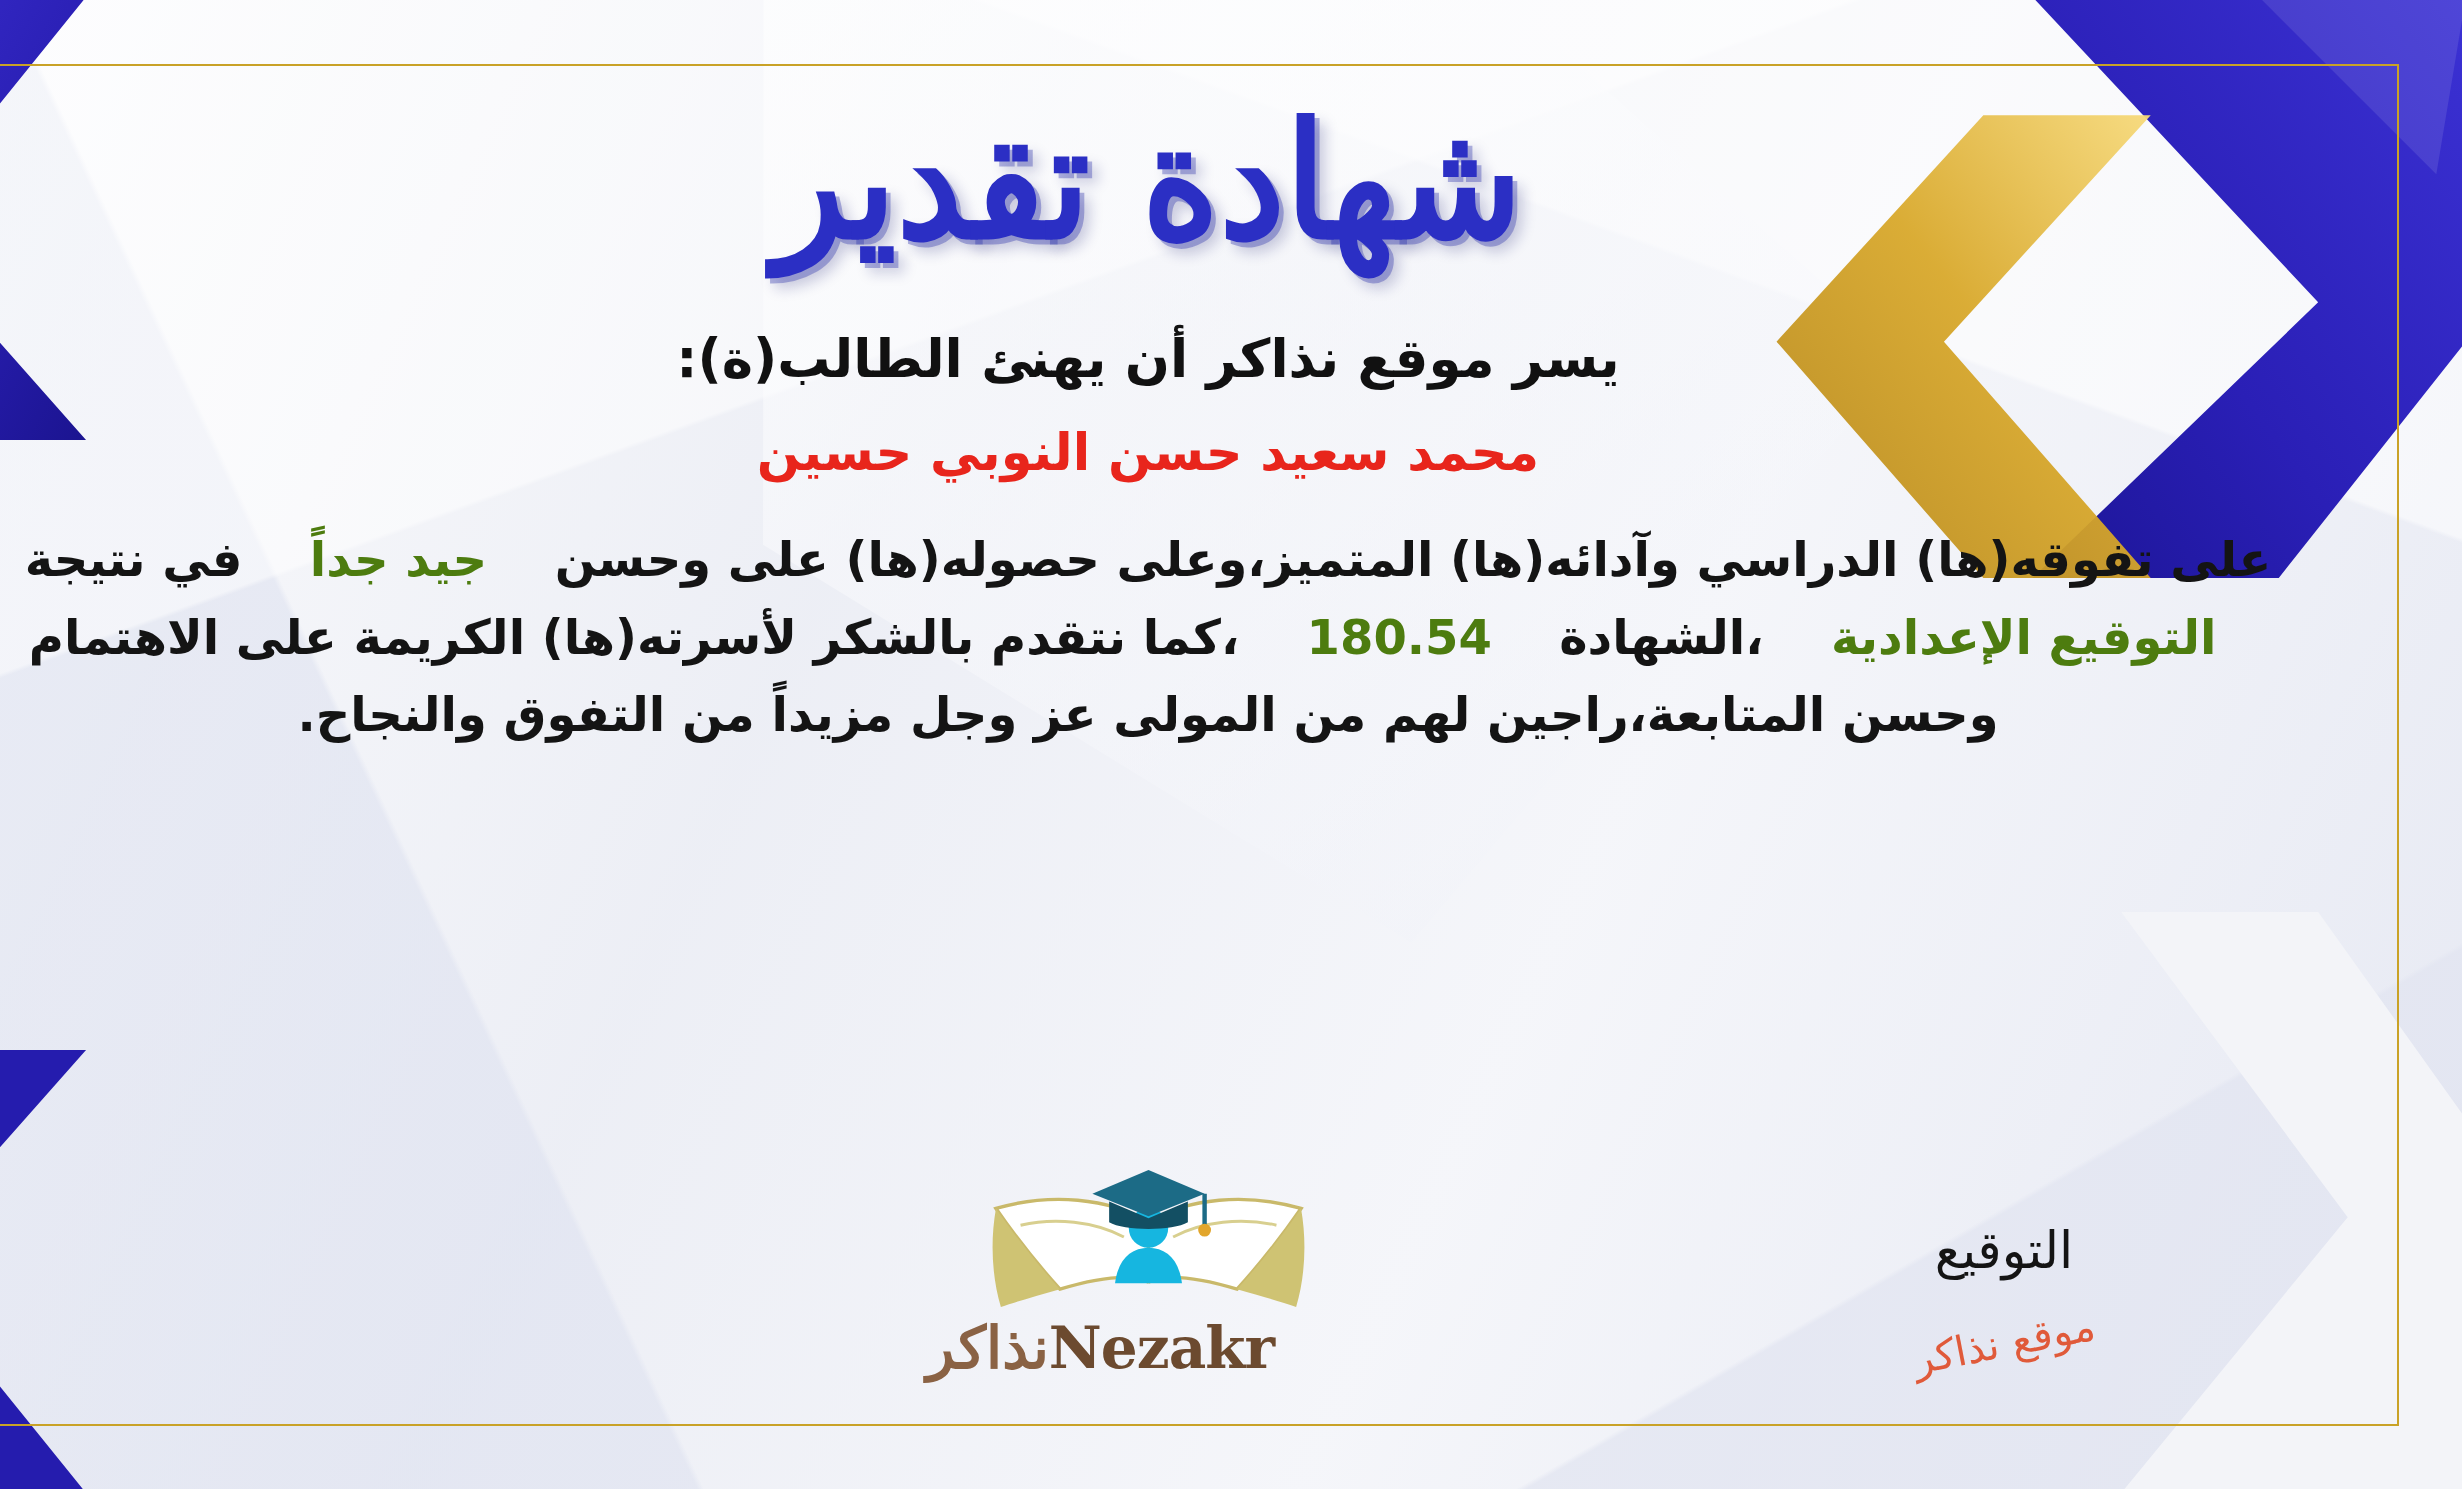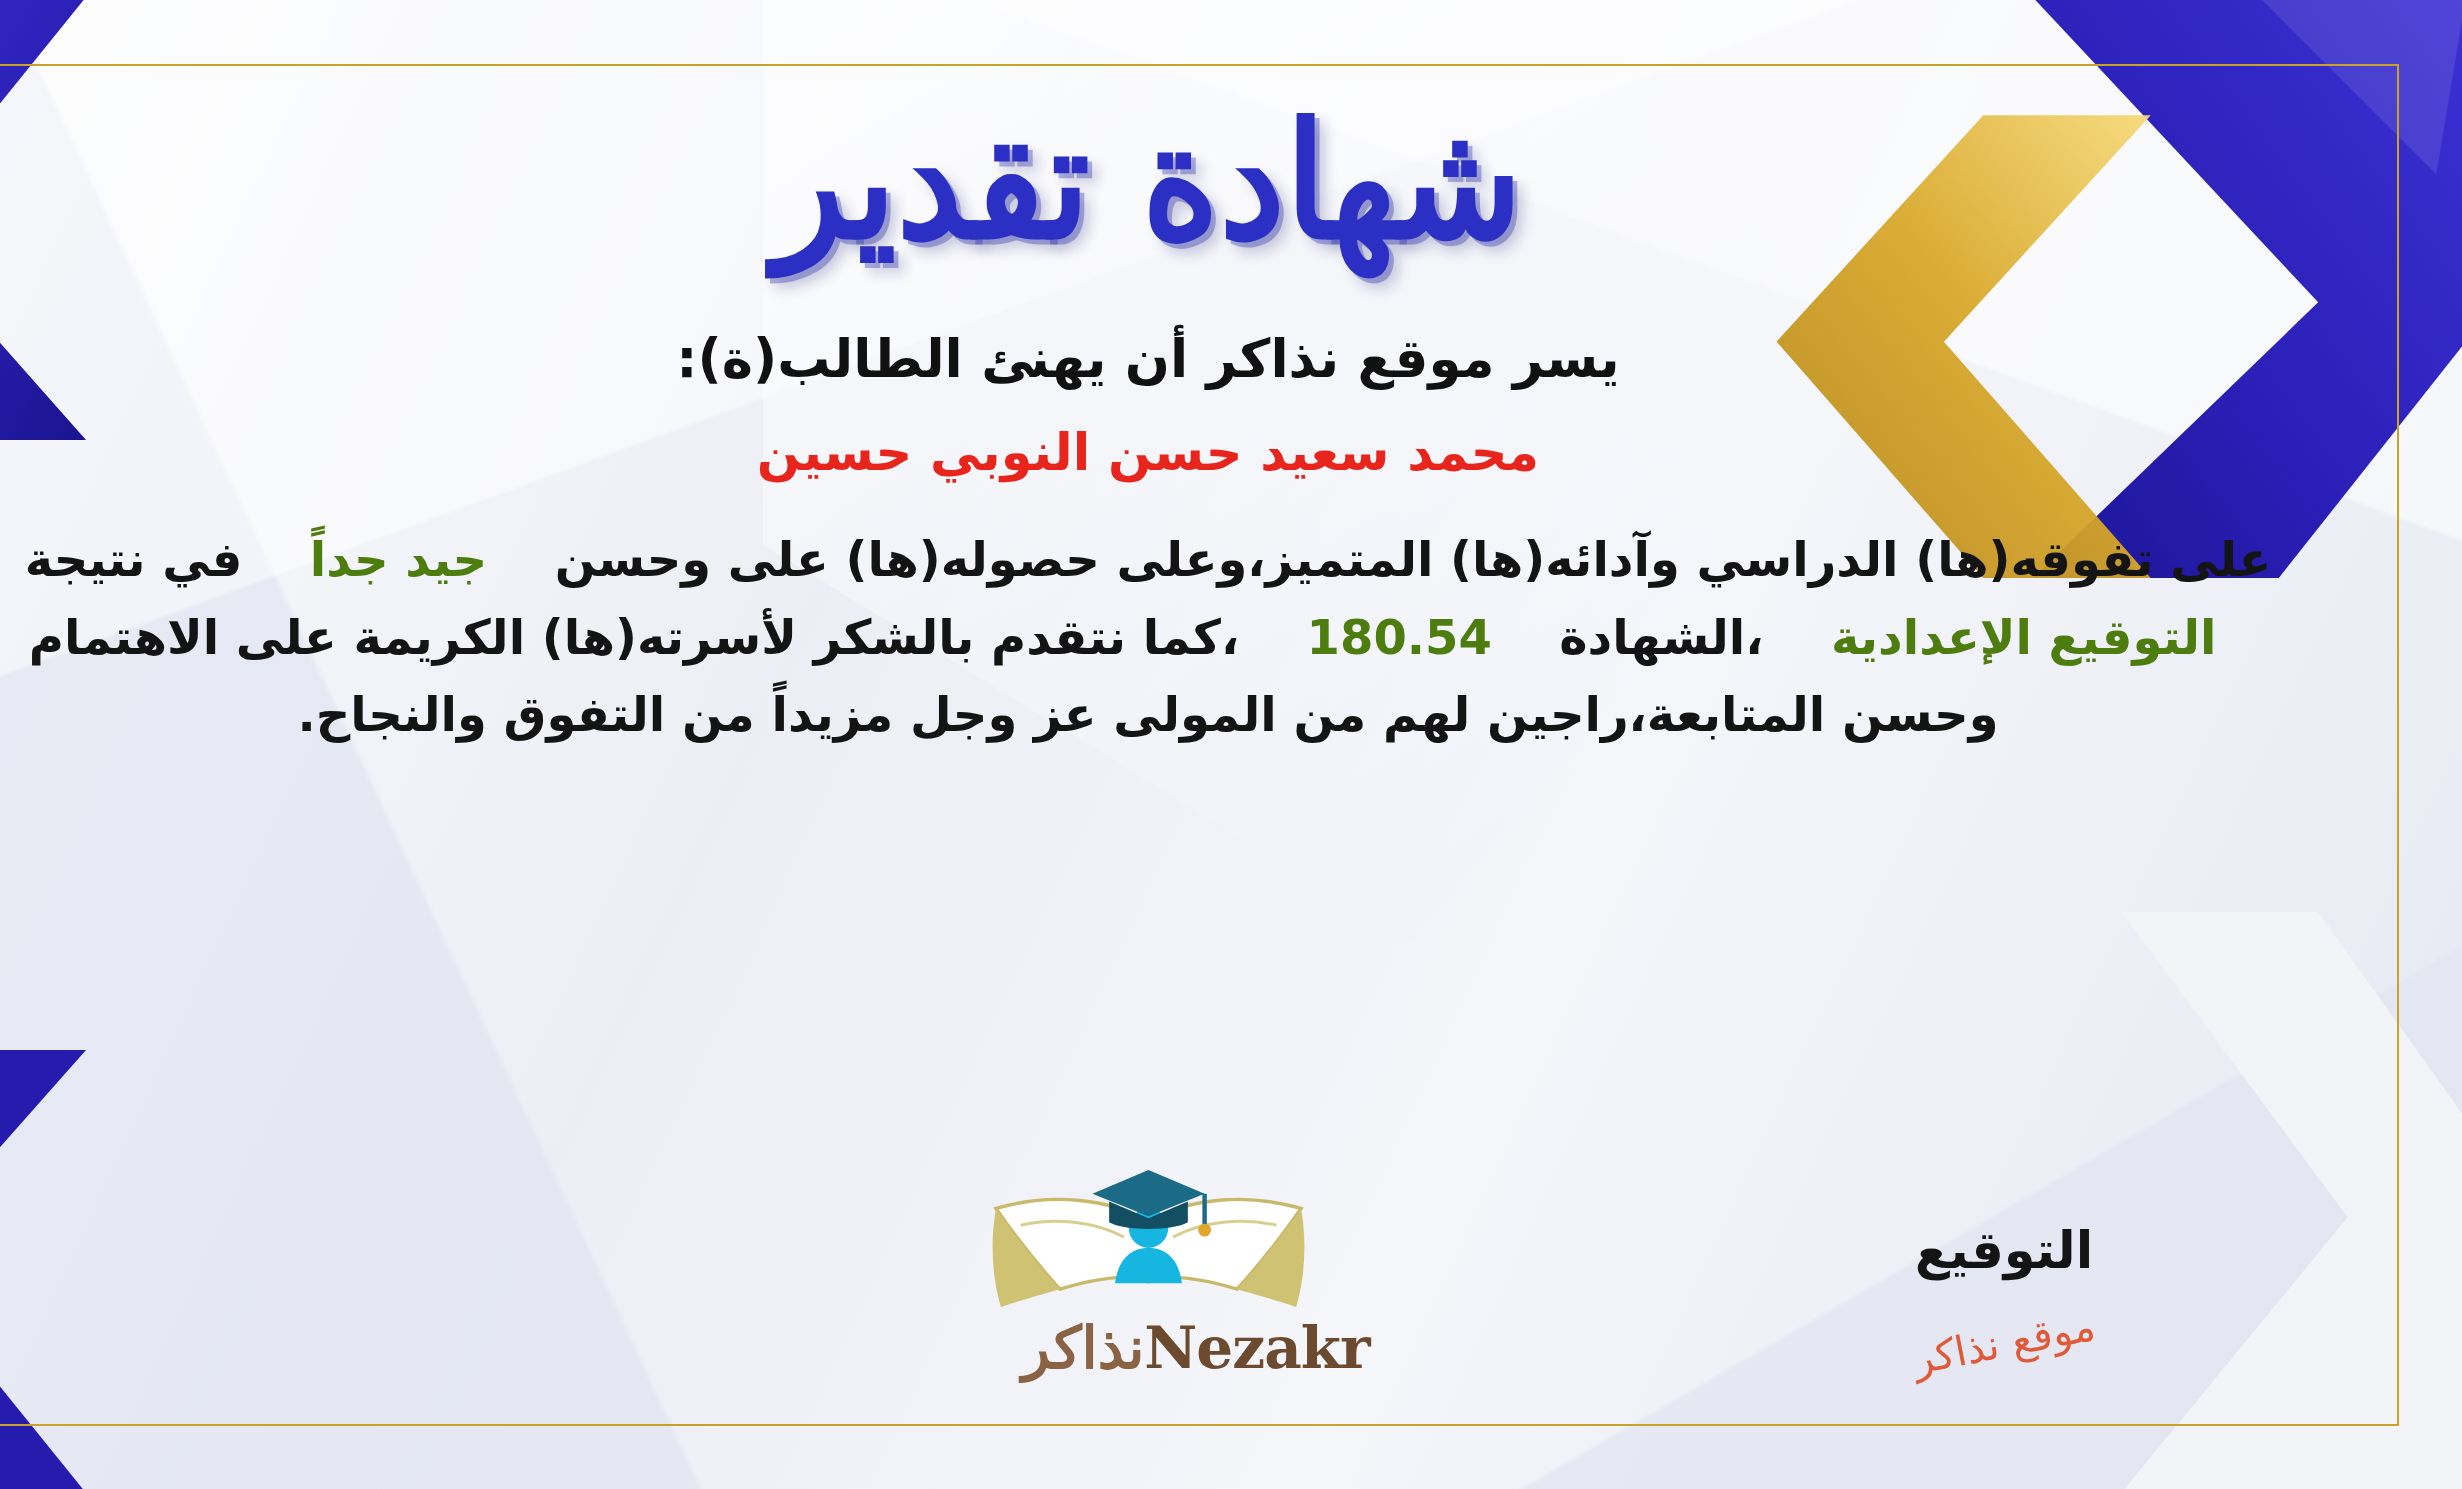--- a/index.html
+++ b/index.html
@@ -138,39 +138,39 @@
 
   .signature-block {
     position: absolute;
     right: 187px;
     bottom: 44px;
     text-align: center;
     width: 374px;
   }
   .signature-label {
     font-size: 51px;
-    font-weight: 700;
+    font-weight: 400;
     color: #141414;
   }
   .signature-script {
     margin-top: 39px;
     font-family: "DejaVu Serif", "Liberation Serif", serif;
     font-size: 41px;
     color: #e05a3a;
     transform: rotate(-11deg);
     letter-spacing: -2px;
   }
 
   .logo-block {
     position: absolute;
     left: 50%;
     transform: translateX(-50%);
     bottom: 29.5px;
     width: 443px;
-    text-align: right;
+    text-align: left;
   }
   .logo-mark {
     position: relative;
     width: 374px;
     height: 148px;
     margin: 0 auto;
   }
   .logo-mark svg { width: 100%; height: 100%; display: block; }
   .logo-word {
     margin-top: 3px;

